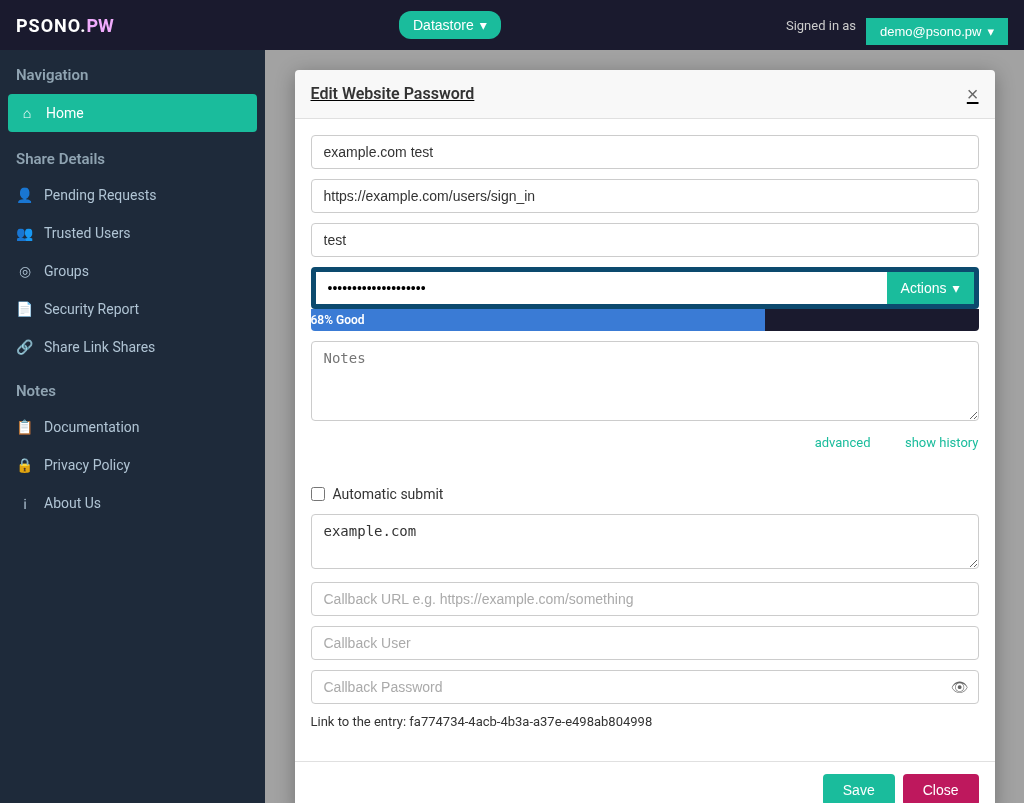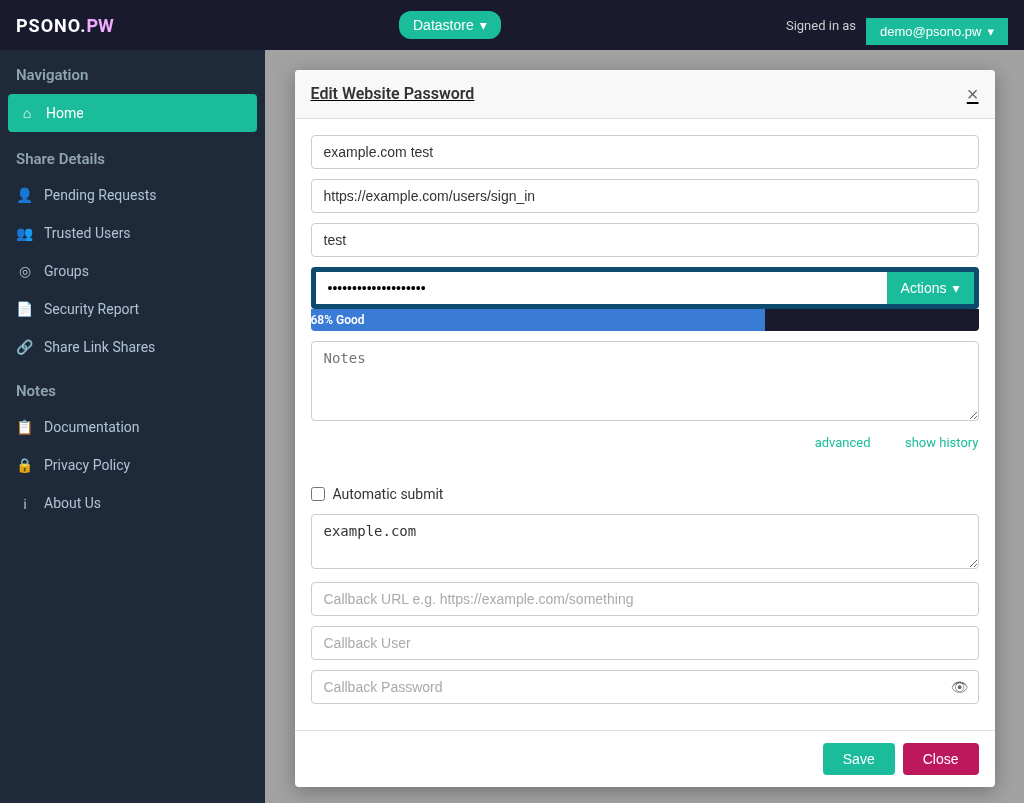--- a/index.html
+++ b/index.html
@@ -203,20 +203,21 @@
           
           <input class="form-input" type="text" placeholder="Callback User" style="">
 
           
           <div class="input-with-icon">
             <input class="form-input" type="password" placeholder="Callback Password" style="">
             <span class="input-icon">👁</span>
           </div>
 
           
+          <div class="entry-link">Link to the entry: fa774734-4acb-4b3a-a37e-e498ab804998</div>
 
         </div>
 
         <div class="modal-footer">
           <button class="btn-save">Save</button>
           <button class="btn-close">Close</button>
         </div>
 
       </div>
     </div>

